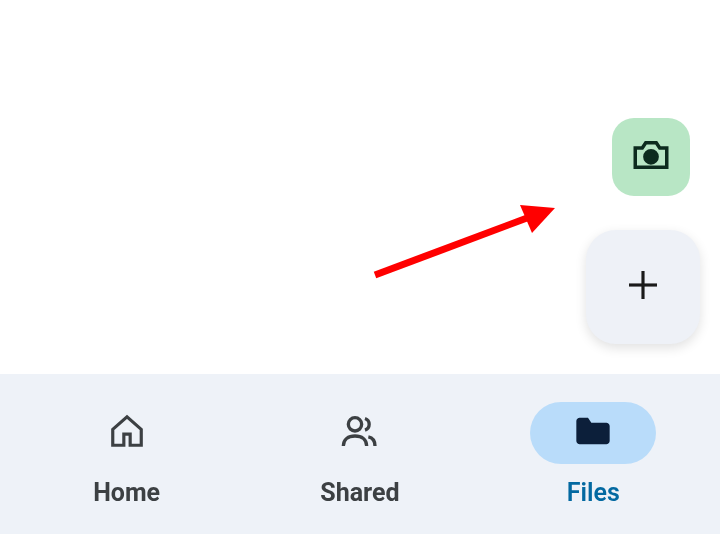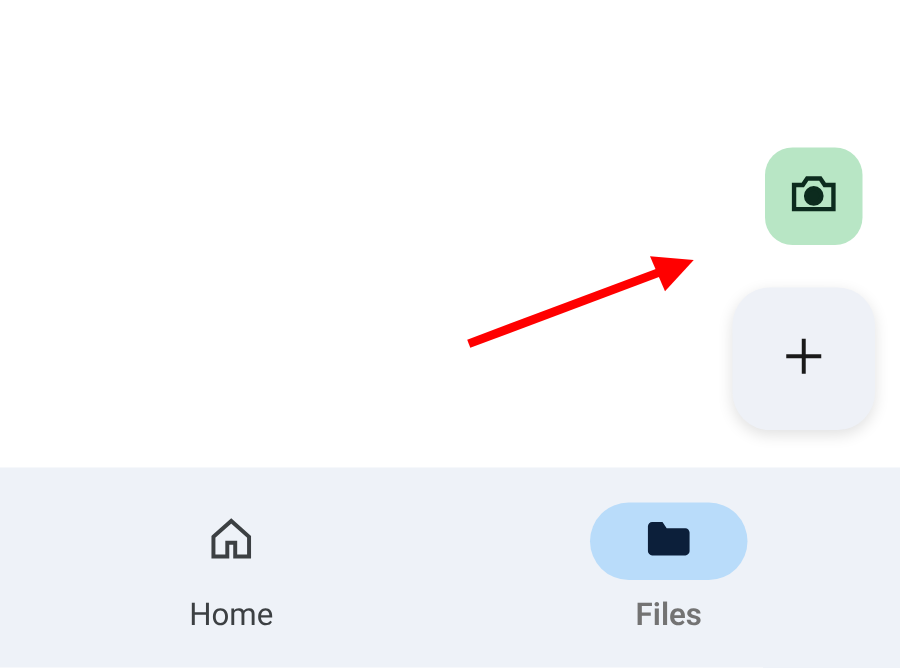--- a/index.html
+++ b/index.html
@@ -82,25 +82,25 @@
       display: flex;
       align-items: center;
       justify-content: center;
     }
     .nav-item.active .nav-icon-wrapper {
       background: #b9dcfa;
     }
     .nav-label {
       font-size: 25px;
       color: #3c4043;
-      font-weight: 400;
+      font-weight: 700;
     }
     .nav-item.active .nav-label {
       font-weight: 600;
-      color: #737373;
+      color: #0369a1;
     }
   </style>
 </head>
 <body>
 
 <div class="main-area">
 
   <div class="fab-camera">
     <span>
       <svg width="42" height="42" viewBox="0 0 24 24" fill="none" stroke="#0c2b1e" stroke-width="2">
@@ -135,20 +135,33 @@
       <span>
         <svg width="38" height="38" viewBox="0 0 24 24" fill="none" stroke="#3c4043" stroke-width="2">
           <path d="M3 11 L12 3 L21 11 L21 21 L14 21 L14 14 L10 14 L10 21 L3 21 Z"></path>
         </svg>
       </span>
     </div>
     <span class="nav-label">Home</span>
   </div>
 
 
+  <div class="nav-item">
+    <div class="nav-icon-wrapper">
+      <span>
+        <svg width="40" height="40" viewBox="0 0 24 24" fill="none" stroke="#3c4043" stroke-width="2">
+          <circle cx="9" cy="8" r="4"></circle>
+          <path d="M2 21 C2 17 5 15 9 15 C13 15 16 17 16 21"></path>
+          <path d="M15 4.5 C16.5 5 17.5 6.4 17.5 8 C17.5 9.6 16.5 11 15 11.5"></path>
+          <path d="M17 15.5 C19.5 16 21 18 21 21"></path>
+        </svg>
+      </span>
+    </div>
+    <span class="nav-label">Shared</span>
+  </div>
 
   <div class="nav-item active">
     <div class="nav-icon-wrapper">
       <span>
         <svg width="40" height="40" viewBox="0 0 24 24" fill="#0c1f3a">
           <path d="M2 6 C2 5 3 4 4 4 L9 4 L11 7 L20 7 C21 7 22 8 22 9 L22 18 C22 19 21 20 20 20 L4 20 C3 20 2 19 2 18 Z"></path>
         </svg>
       </span>
     </div>
     <span class="nav-label">Files</span>

